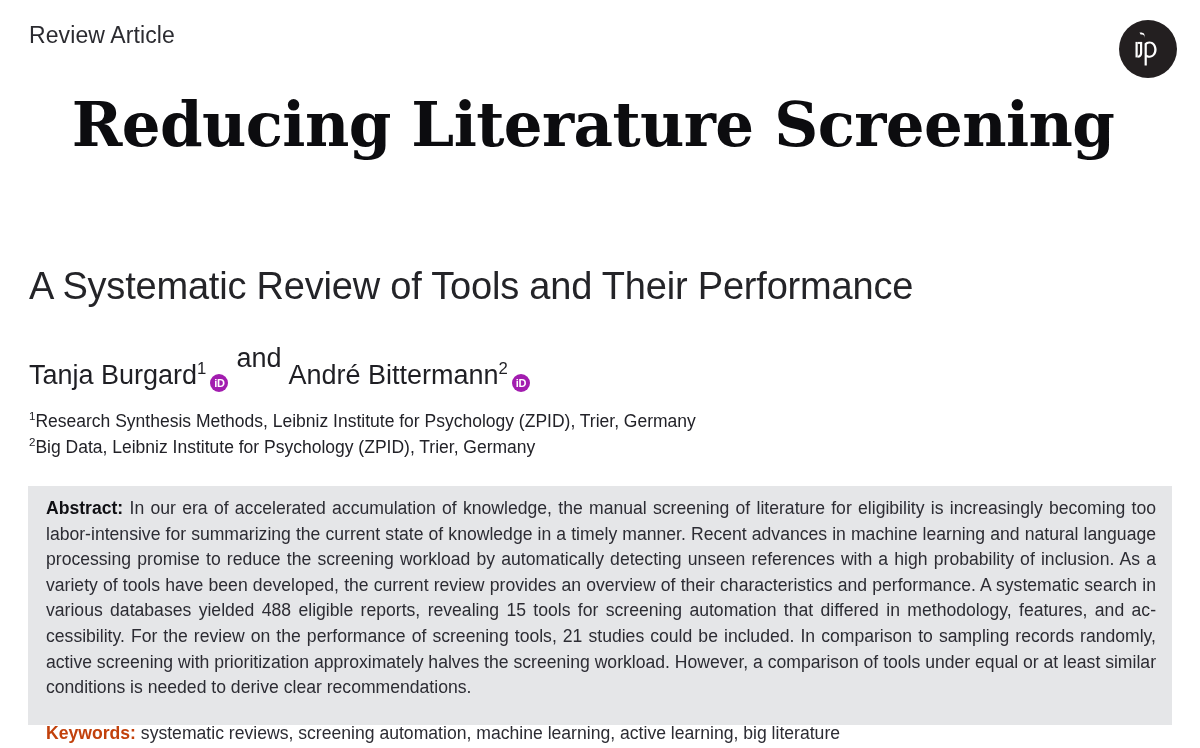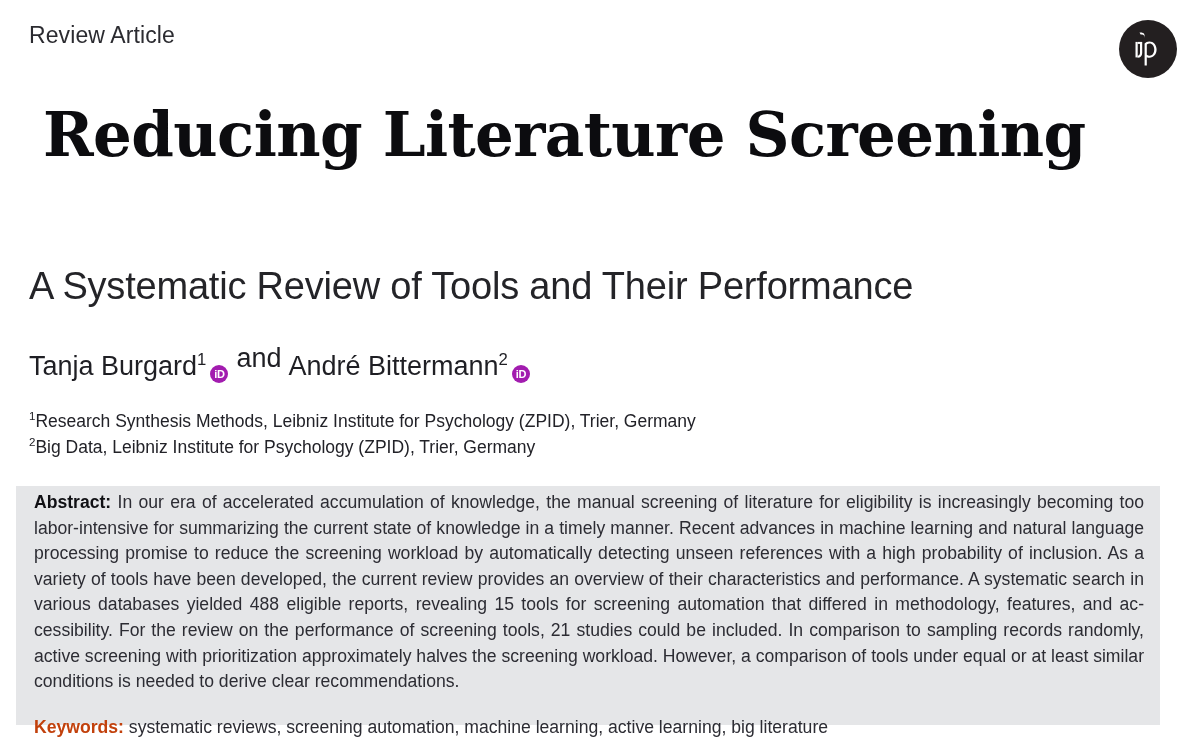--- a/index.html
+++ b/index.html
@@ -49,21 +49,22 @@
     position: absolute;
     left: 29px;
     top: 81px;
     width: 1120px;
     font-family: "DejaVu Serif", "Liberation Serif", serif;
     font-weight: 700;
     font-size: 61px;
     line-height: 80px;
     letter-spacing: -0.6px;
     color: #0c0c0f;
-    margin: 14px;
+    margin: 4px;
+    text-align: center;
   }
   .title .tline { display: block; white-space: nowrap; }
 
   
   .subtitle {
     position: absolute;
     left: 29px;
     top: 265px;
     font-size: 38px;
     font-weight: 300;
@@ -109,21 +110,21 @@
     left: 0; right: 0; top: 50%;
     transform: translateY(-50%);
     text-align: center;
     font-size: 11px;
     font-weight: 700;
     color: #ffffff;
     letter-spacing: -0.4px;
     line-height: 1;
     font-family: "Liberation Sans", sans-serif;
   }
-  .and-word { margin: 0 7px 8px 7px; }
+  .and-word { margin: 0 7px 17px 7px; }
 
   
   .affiliations {
     position: absolute;
     left: 29px;
     top: 408px;
     font-size: 17.5px;
     font-weight: 400;
     color: #222228;
     line-height: 26px;
@@ -131,27 +132,27 @@
   .affiliations .aff-line { display: block; white-space: nowrap; }
   .aff-sup {
     font-size: 0.66em;
     vertical-align: super;
     line-height: 0;
   }
 
   
   .abstract-box {
     position: absolute;
-    left: 16px;
+    left: 28px;
     top: 486px;
     width: 1144px;
     height: 239px;
     background: #e5e6e8;
     box-sizing: border-box;
-    padding: 4px 16px 14px 18px;
+    padding: 10px 16px 14px 18px;
   }
   .abstract-text {
     font-size: 17.6px;
     line-height: 25.6px;
     color: #2c2c33;
     text-align: justify;
     hyphens: manual;
     margin: 0;
   }
   .abstract-label {

